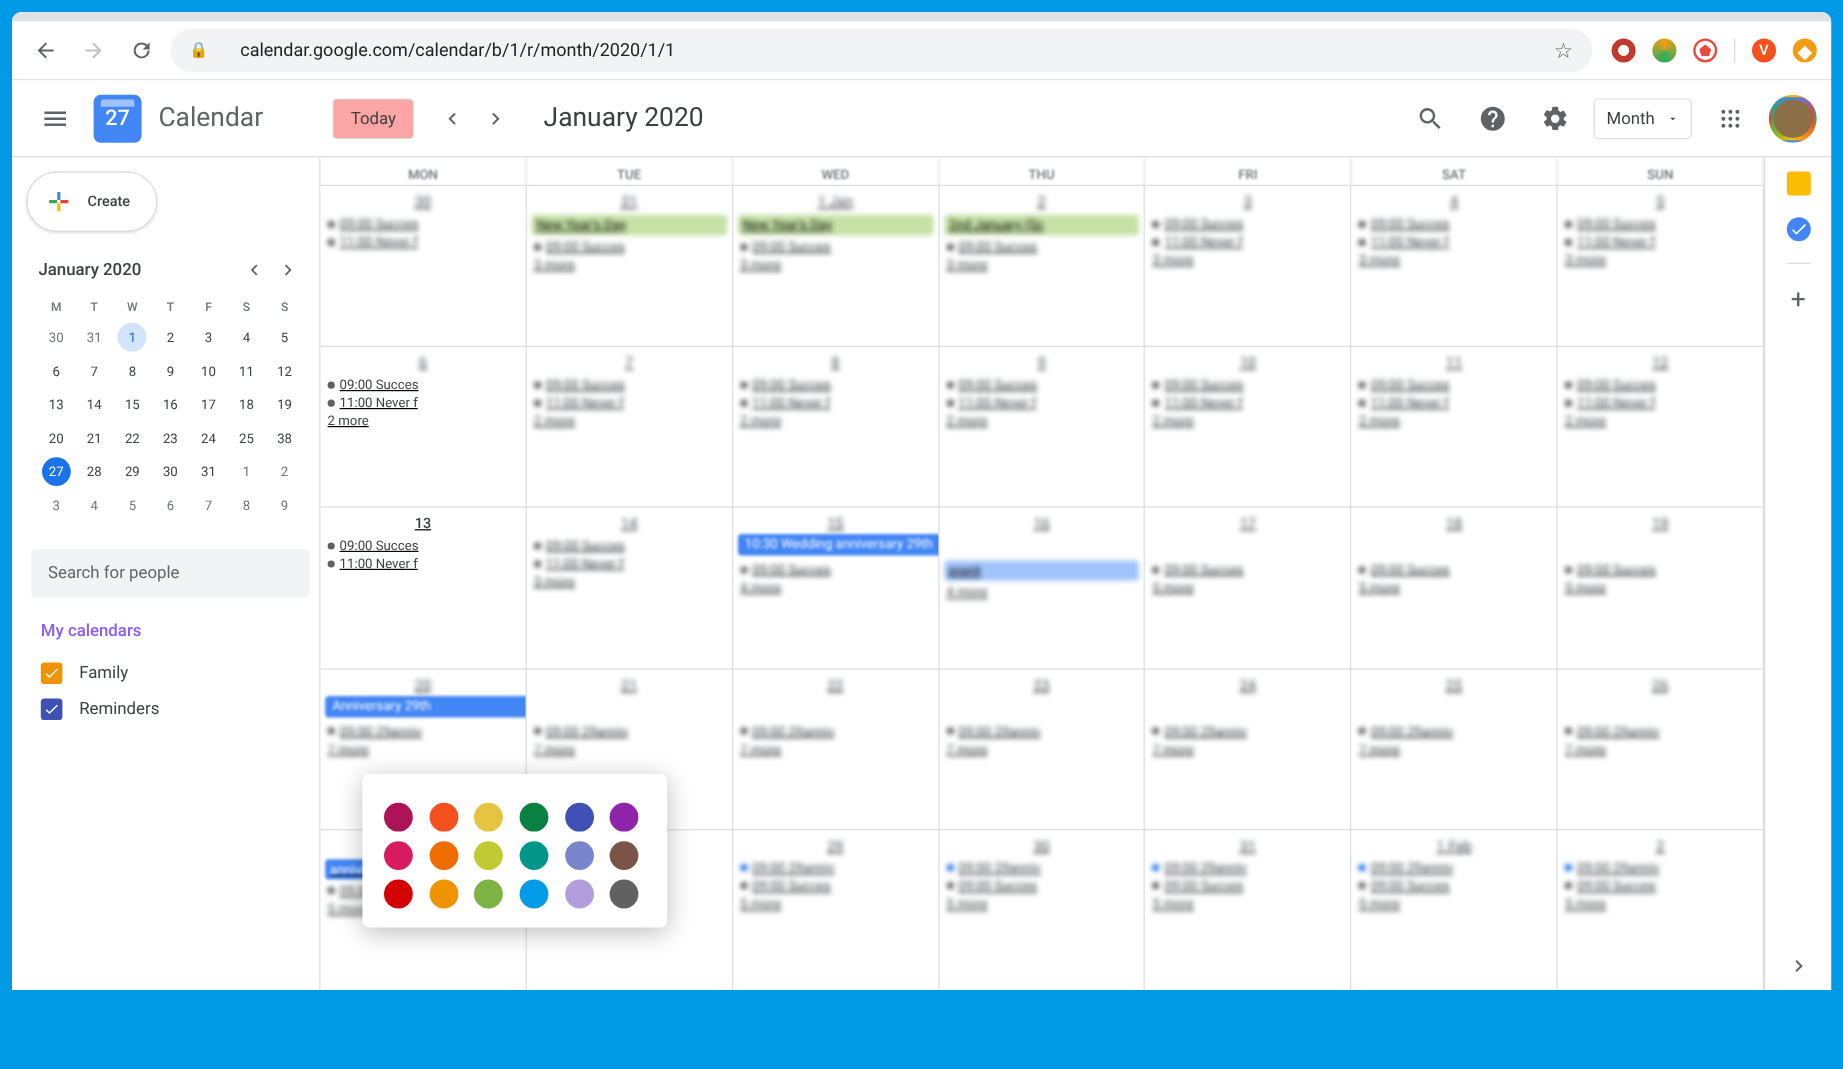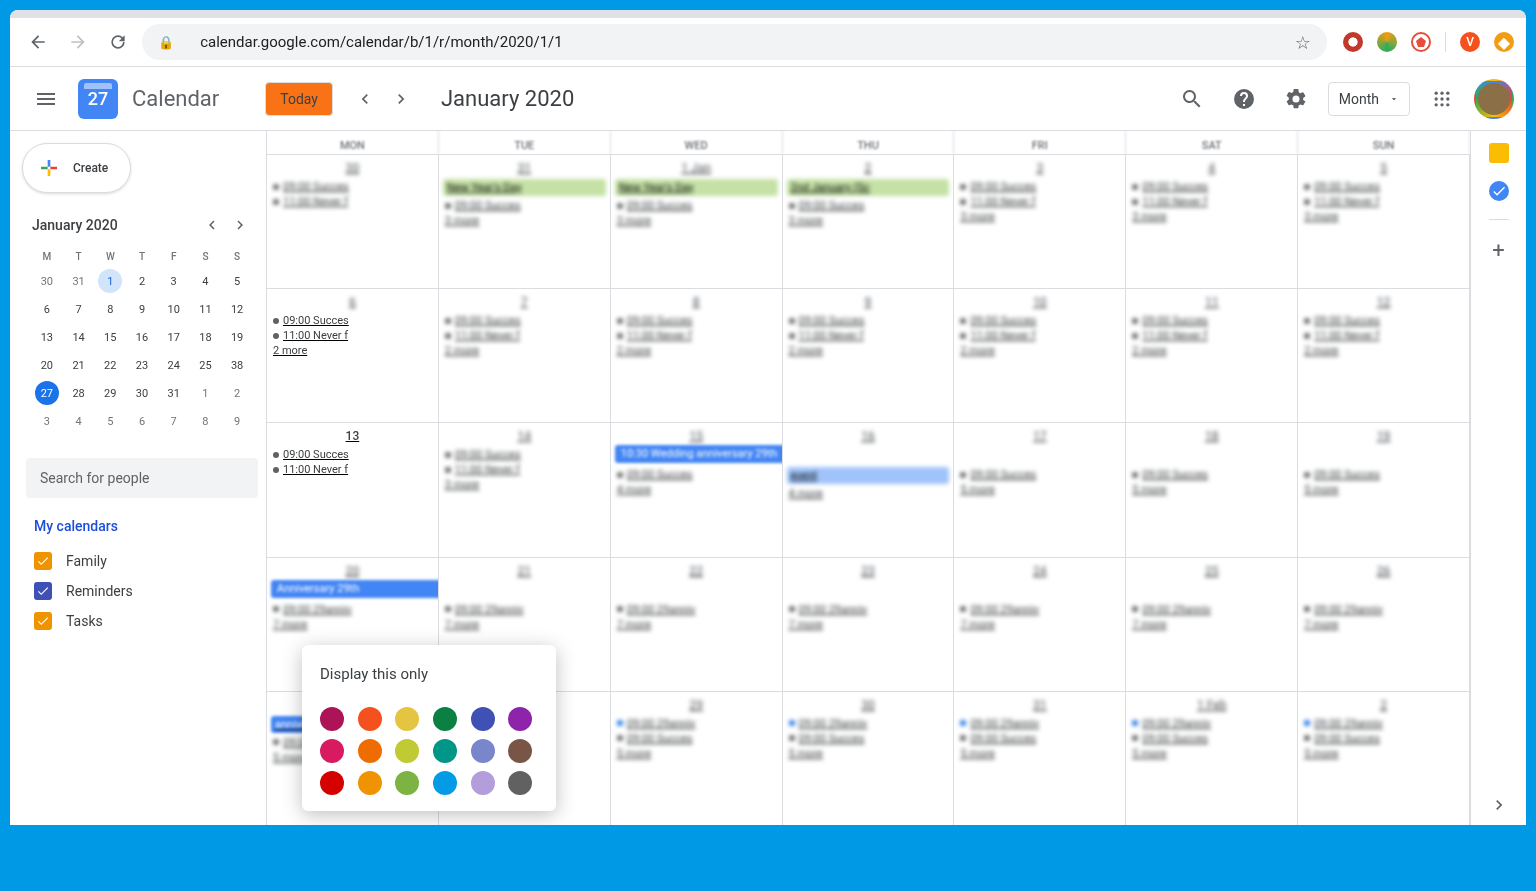--- a/index.html
+++ b/index.html
@@ -13,22 +13,22 @@
 .url-field .lock { color: #5f6368; font-size: 13px; }
 .url-text { color: #202124; margin-left: 16px; }
 .ext-icons { display: flex; gap: 14px; align-items: center; padding-left: 8px; }
 .ext-ico { width: 20px; height: 20px; border-radius: 50%; }
 
 .app { flex: 1; display: flex; flex-direction: column; background: #fff; overflow: hidden; }
 .app-header { height: 64px; display: flex; align-items: center; padding: 8px 12px; border-bottom: 1px solid #dadce0; gap: 8px; }
 .menu-btn { width: 48px; height: 48px; display: flex; align-items: center; justify-content: center; border-radius: 50%; color: #5f6368; cursor: pointer; }
 .logo-box { width: 40px; height: 40px; background: #4285f4; border-radius: 6px; display: flex; align-items: center; justify-content: center; color: #fff; font-size: 18px; font-weight: 500; position: relative; }
 .logo-box::before { content: ''; position: absolute; top: 4px; left: 6px; right: 6px; height: 6px; background: #a0c2f9; border-radius: 2px 2px 0 0; }
-.app-title { font-size: 22px; color: #5f6368; margin-left: 6px; margin-right: 38px; }
-.today-btn { border: 1px solid #dadce0; background: #f97316; padding: 8px 14px; border-radius: 4px; font-size: 14px; color: #3c4043; cursor: pointer; }
+.app-title { font-size: 22px; color: #5f6368; margin-left: 6px; margin-right: 50px; }
+.today-btn { border: 1px solid #dadce0; background: #fca5a5; padding: 8px 14px; border-radius: 4px; font-size: 14px; color: #3c4043; cursor: pointer; }
 .nav-arrows { display: flex; gap: 4px; margin: 0 8px; }
 .arrow-btn { width: 32px; height: 32px; display: flex; align-items: center; justify-content: center; border-radius: 50%; color: #5f6368; cursor: pointer; }
 .month-title { font-size: 22px; color: #3c4043; margin-left: 8px; flex: 1; }
 .hdr-icons { display: flex; gap: 12px; align-items: center; }
 .hdr-icon { width: 40px; height: 40px; display: flex; align-items: center; justify-content: center; border-radius: 50%; color: #5f6368; cursor: pointer; }
 .view-select { border: 1px solid #dadce0; padding: 8px 10px; border-radius: 4px; font-size: 14px; color: #3c4043; display: flex; align-items: center; gap: 10px; cursor: pointer; }
 .apps-grid { width: 40px; height: 40px; display: flex; align-items: center; justify-content: center; cursor: pointer; }
 .avatar { width: 40px; height: 40px; border-radius: 50%; border: 2px solid transparent; background: conic-gradient(#4285f4, #ea4335, #fbbc05, #34a853, #4285f4); padding: 2px; cursor: pointer; }
 .avatar-inner { width: 100%; height: 100%; border-radius: 50%; background: #8b6f47; }
 
@@ -46,21 +46,21 @@
 .mini-arrow { width: 24px; height: 24px; display: flex; align-items: center; justify-content: center; color: #5f6368; cursor: pointer; }
 .mini-grid { display: grid; grid-template-columns: repeat(7, 1fr); gap: 2px; text-align: center; font-size: 10px; }
 .mini-dow { color: #70757a; font-weight: 500; padding: 4px 0; }
 .mini-day { width: 24px; height: 24px; display: flex; align-items: center; justify-content: center; border-radius: 50%; color: #3c4043; cursor: pointer; font-size: 11px; margin: 1px auto; }
 .mini-day.other { color: #70757a; }
 .mini-day.today { background: #1a73e8; color: #fff; }
 .mini-day.sel { background: #d2e3fc; color: #1967d2; }
 
 .search-people { margin: 12px 8px 20px 8px; background: #f1f3f4; border-radius: 4px; padding: 12px 14px; color: #5f6368; font-size: 14px; cursor: text; }
 .cal-section { padding: 0 16px; }
-.cal-section-title { font-size: 14px; color: #1d4ed8; font-weight: 500; margin-bottom: 12px; }
+.cal-section-title { font-size: 14px; color: #8b5cf6; font-weight: 500; margin-bottom: 12px; }
 .cal-item { display: flex; align-items: center; gap: 14px; padding: 6px 0; cursor: pointer; }
 .chk { width: 18px; height: 18px; border-radius: 3px; display: flex; align-items: center; justify-content: center; }
 .chk svg { width: 14px; height: 14px; }
 .cal-label { font-size: 14px; color: #3c4043; }
 
 .grid-area { flex: 1; border-left: 1px solid #dadce0; display: flex; flex-direction: column; overflow: hidden; }
 .dow-row { display: grid; grid-template-columns: repeat(7, 1fr); }
 .dow-cell { padding: 8px 0 2px 0; text-align: center; font-size: 11px; color: #70757a; font-weight: 500; border-right: 1px solid #dadce0; filter: blur(1px); }
 .weeks { flex: 1; display: flex; flex-direction: column; text-decoration: underline; }
 .week { flex: 1; display: grid; grid-template-columns: repeat(7, 1fr); min-height: 0; }
@@ -288,28 +288,20 @@
                 <span class="cal-label">Family</span>
               </div>
               <div class="cal-item">
                 <div class="chk" style="background:#3f51b5">
                   <svg viewBox="0 0 24 24">
                     <path fill="#fff" d="M9 16.17L4.83 12l-1.42 1.41L9 19 21 7l-1.41-1.41z"></path>
                   </svg>
                 </div>
                 <span class="cal-label">Reminders</span>
               </div>
-              <div class="cal-item">
-                <div class="chk" style="background:#f09300">
-                  <svg viewBox="0 0 24 24">
-                    <path fill="#fff" d="M9 16.17L4.83 12l-1.42 1.41L9 19 21 7l-1.41-1.41z"></path>
-                  </svg>
-                </div>
-                <span class="cal-label">Tasks</span>
-              </div>
             </div>
         </div>
       </div>
 
       <div class="grid-area">
         <div class="dow-row" id="dow-row">
             <div class="dow-cell">MON</div>
             <div class="dow-cell">TUE</div>
             <div class="dow-cell">WED</div>
             <div class="dow-cell">THU</div>
@@ -552,21 +544,20 @@
         <div class="rail-plus">+</div>
         <div style="flex:1"></div>
         <div class="hdr-icon">
             <svg width="20" height="20" viewBox="0 0 24 24">
               <path fill="#5f6368" d="M10 6L8.59 7.41 13.17 12l-4.58 4.59L10 18l6-6z"></path>
             </svg>
           </div>
       </div>
 
       <div class="context-menu">
-        <div class="ctx-item">Display this only</div>
         <div class="color-grid" id="color-grid">
             <div class="color-dot" style="background: rgb(173, 20, 87);"></div>
             <div class="color-dot" style="background: rgb(244, 81, 30);"></div>
             <div class="color-dot" style="background: rgb(228, 196, 65);"></div>
             <div class="color-dot" style="background: rgb(11, 128, 67);"></div>
             <div class="color-dot" style="background: rgb(63, 81, 181);"></div>
             <div class="color-dot" style="background: rgb(142, 36, 170);"></div>
             <div class="color-dot" style="background: rgb(216, 27, 96);"></div>
             <div class="color-dot" style="background: rgb(239, 108, 0);"></div>
             <div class="color-dot" style="background: rgb(192, 202, 51);"></div>

